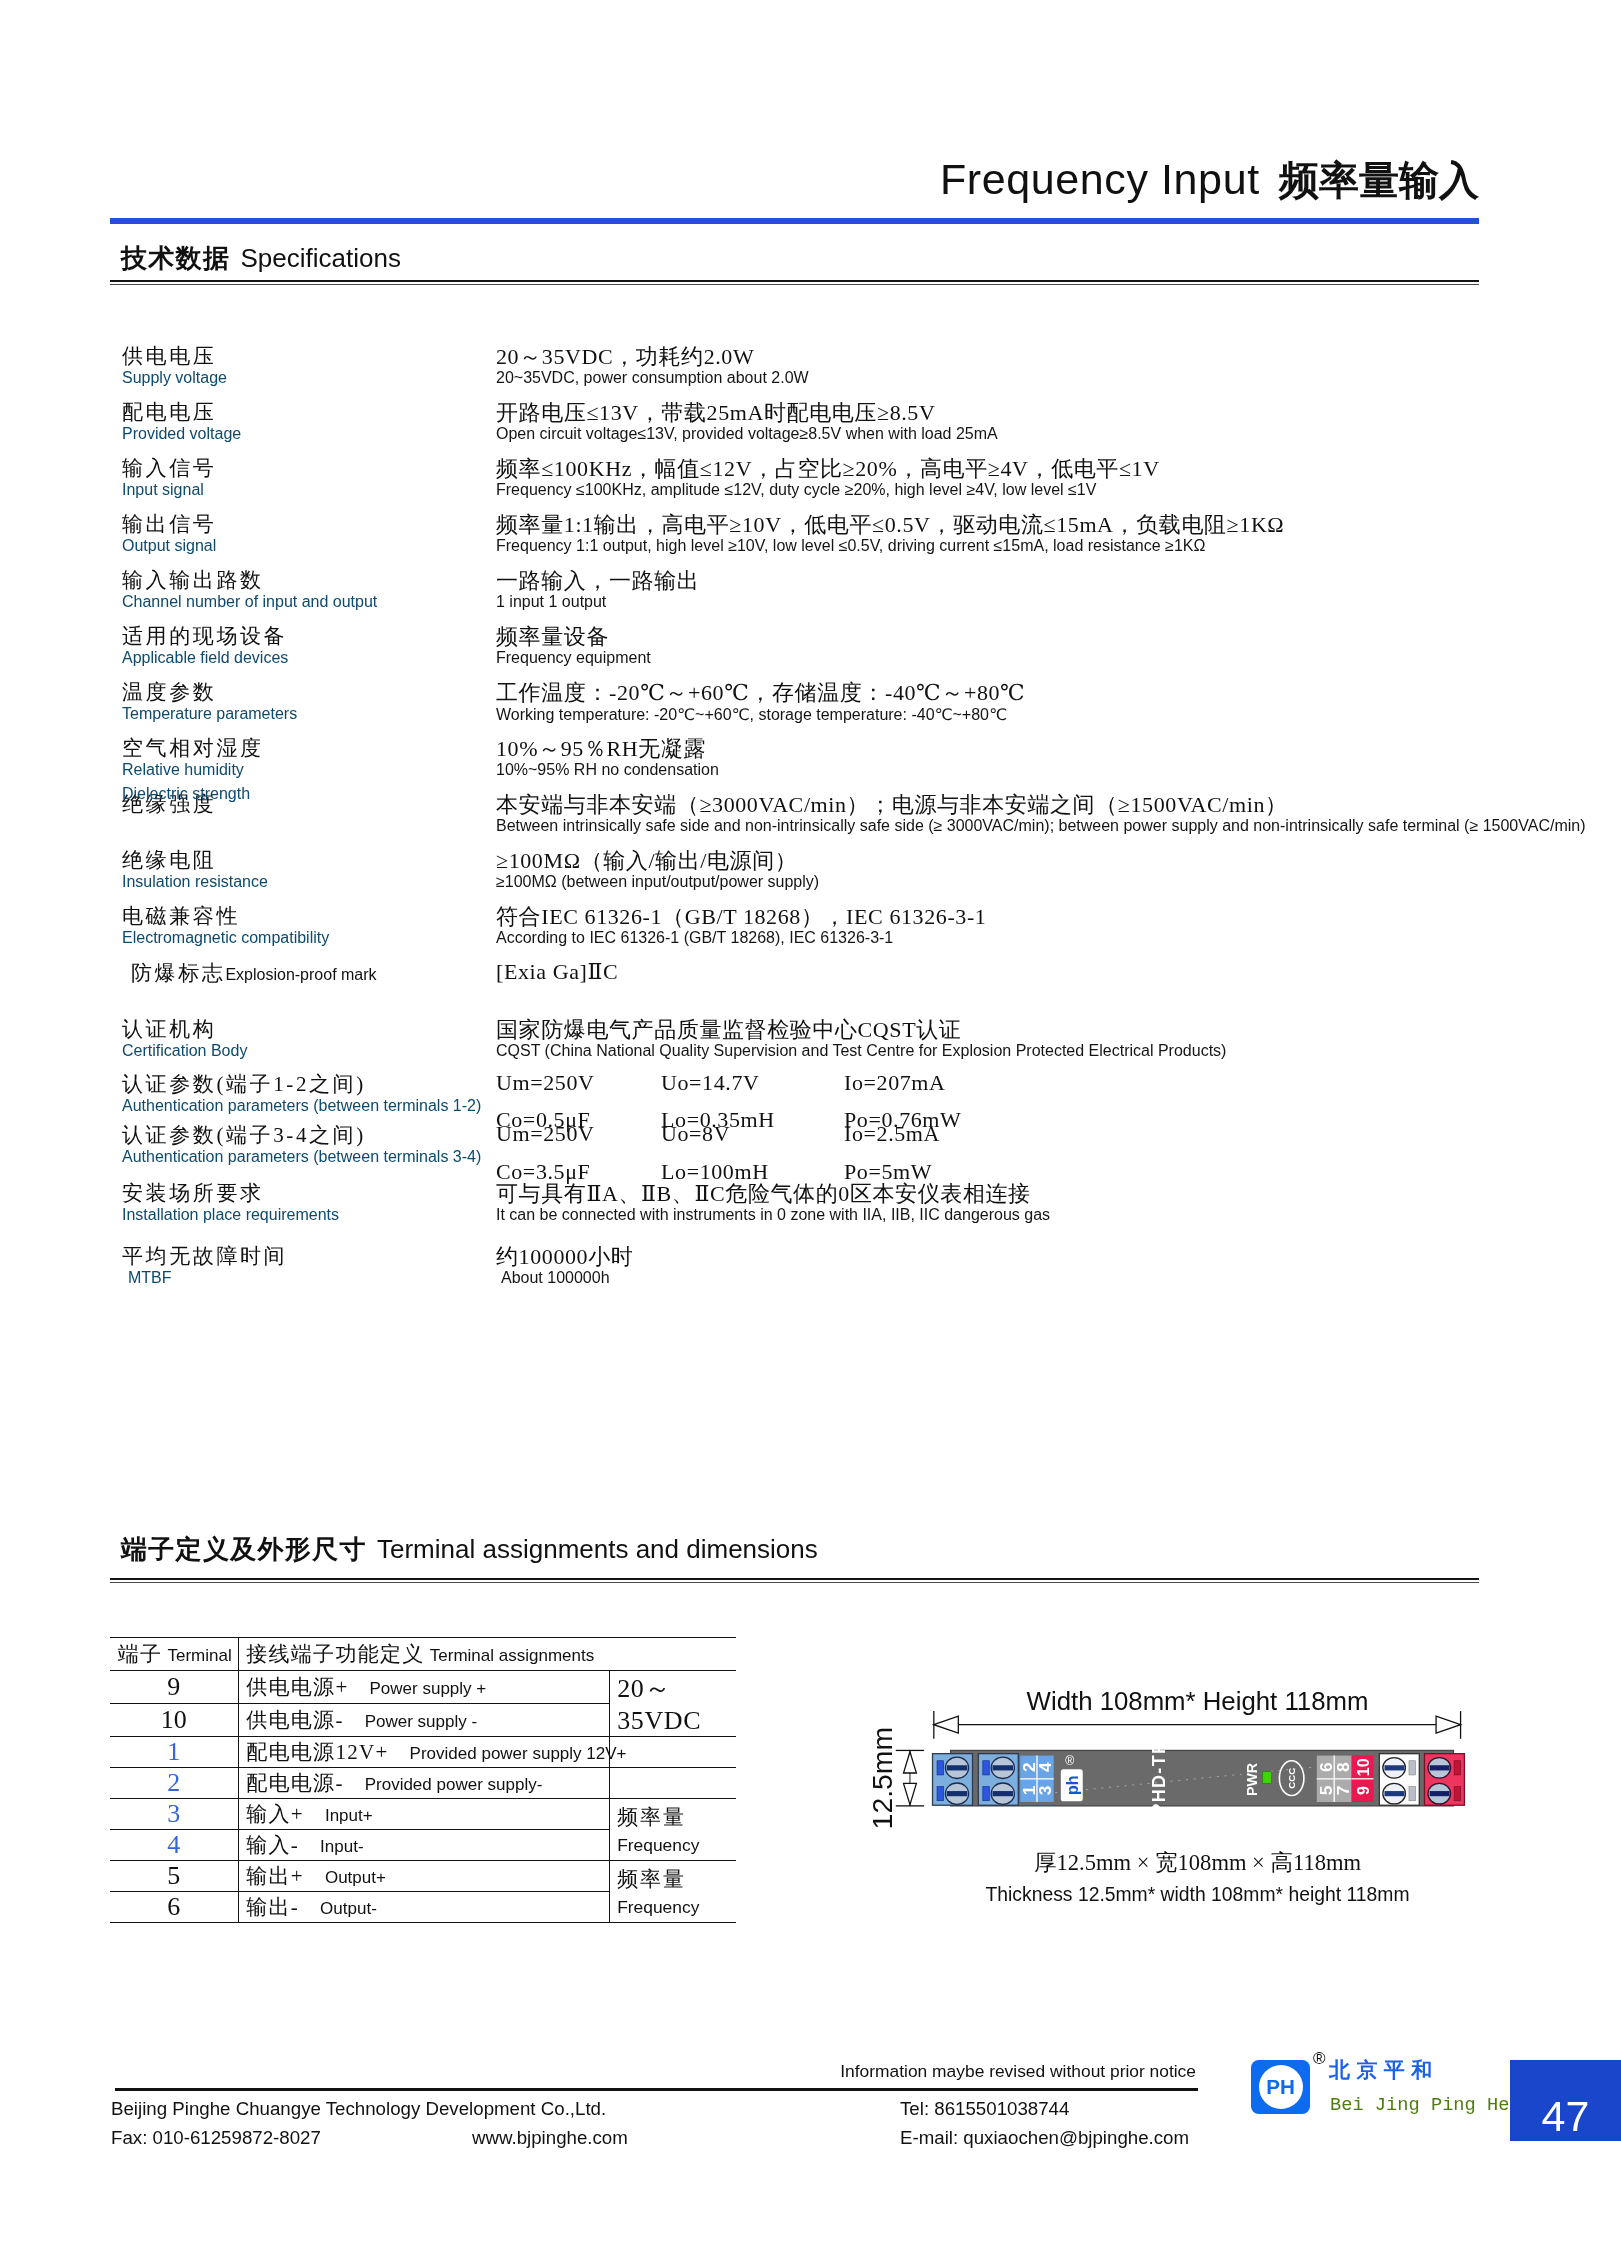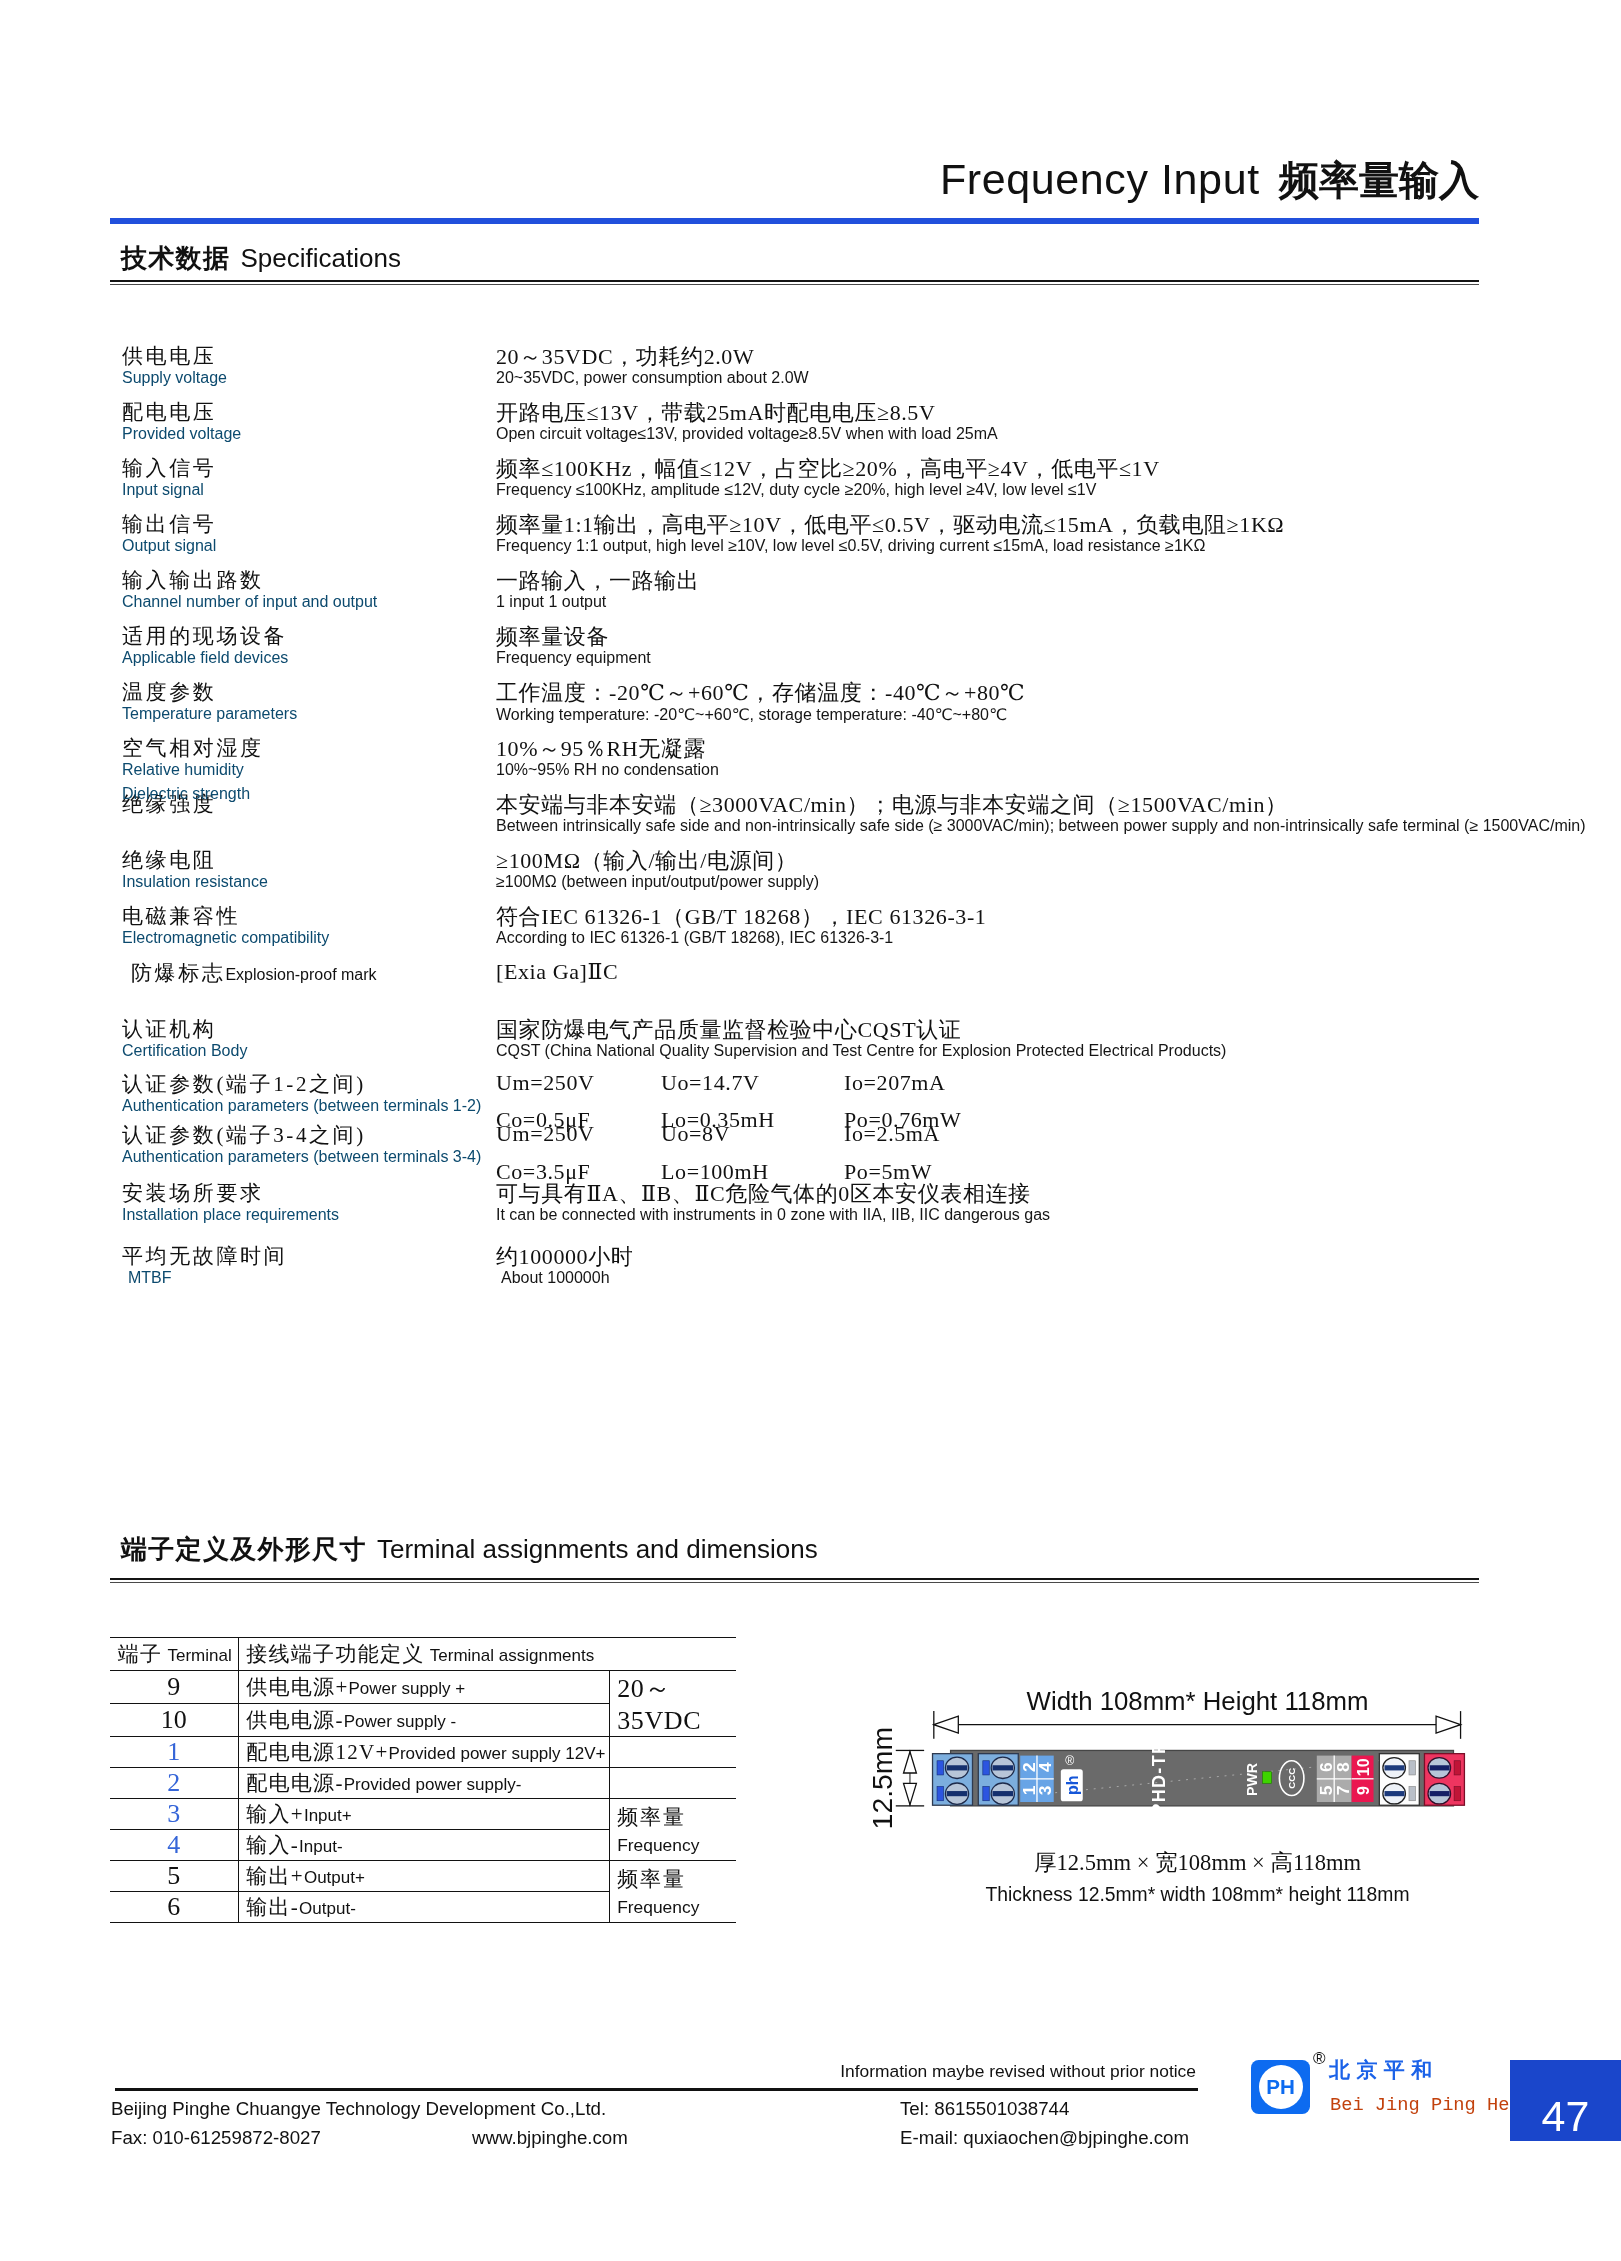--- a/index.html
+++ b/index.html
@@ -34,39 +34,39 @@
   #terminal-table td{border:1.9px solid #121212;padding:0 7.7px;vertical-align:middle;}
   #terminal-table tr td:first-child{border-left:none;}
   #terminal-table tr td:last-child{border-right:none;}
   #terminal-table .hrow td{height:32px;}
   #terminal-table .drow td{height:30px;}
   .th-flex{display:flex;align-items:baseline;gap:5.2px;white-space:nowrap;}
   .th-zh{font-family:"Liberation Serif","DejaVu Serif",serif;font-size:21px;letter-spacing:1.3px;}
   .th-en{font-size:17px;}
   td.num{text-align:center;font-family:"Liberation Serif","DejaVu Serif",serif;font-size:26px;}
   td.num.blue{color:#3565d8;}
-  .cell-flex{display:flex;align-items:baseline;gap:0;white-space:nowrap;}
+  .cell-flex{display:flex;align-items:baseline;gap:21px;white-space:nowrap;}
   .cell-zh{font-family:"Liberation Serif","DejaVu Serif",serif;font-size:21px;letter-spacing:1.3px;}
   .cell-en{font-size:17px;}
   td.vdc{font-family:"Liberation Serif","DejaVu Serif",serif;font-size:26px;letter-spacing:0.6px;}
   td.freq .fzh{font-family:"Liberation Serif","DejaVu Serif",serif;font-size:21px;letter-spacing:1.9px;}
   td.freq .fen{font-size:17.4px;margin-top:3.9px;}
 
   
   #footer-notice{top:2061px;right:425px;font-size:17.4px;}
   #footer-rule{left:115px;top:2088px;width:1083px;height:3.2px;background:#111;}
   .footer-text{position:absolute;font-size:18.7px;white-space:nowrap;}
   #logo-square{left:1251px;top:2060px;width:59px;height:54px;background:#0d6bf0;border-radius:7.7px;
                display:flex;align-items:center;justify-content:center;}
   #logo-circle{width:44px;height:44px;background:#ffffff;border-radius:50%;
                display:flex;align-items:center;justify-content:center;}
   #logo-circle span{color:#0d6bf0;font-weight:700;font-size:20.6px;}
   #logo-reg{left:1313px;top:2049px;font-size:17px;color:#111;}
   #logo-zh{left:1329px;top:2056px;font-size:21px;font-weight:700;color:#1b62e8;letter-spacing:6.4px;white-space:nowrap;}
-  #logo-pinyin{left:1330px;top:2094px;font-size:18.7px;color:#c2410c;font-family:"Liberation Mono","DejaVu Sans Mono",monospace;white-space:nowrap;}
+  #logo-pinyin{left:1330px;top:2094px;font-size:18.7px;color:#4d7c0f;font-family:"Liberation Mono","DejaVu Sans Mono",monospace;white-space:nowrap;}
   #page-box{left:1510px;top:2060px;width:111px;height:81px;background:#1a46cb;color:#fff;
             display:flex;align-items:flex-end;justify-content:center;font-size:43px;}
 
   
   #diagram{left:857px;top:1675px;}
   text{font-family:"Liberation Sans","DejaVu Sans",sans-serif;}
   .svg-serif{font-family:"Liberation Serif","DejaVu Serif",serif;}
 </style>
 </head>
 <body>

